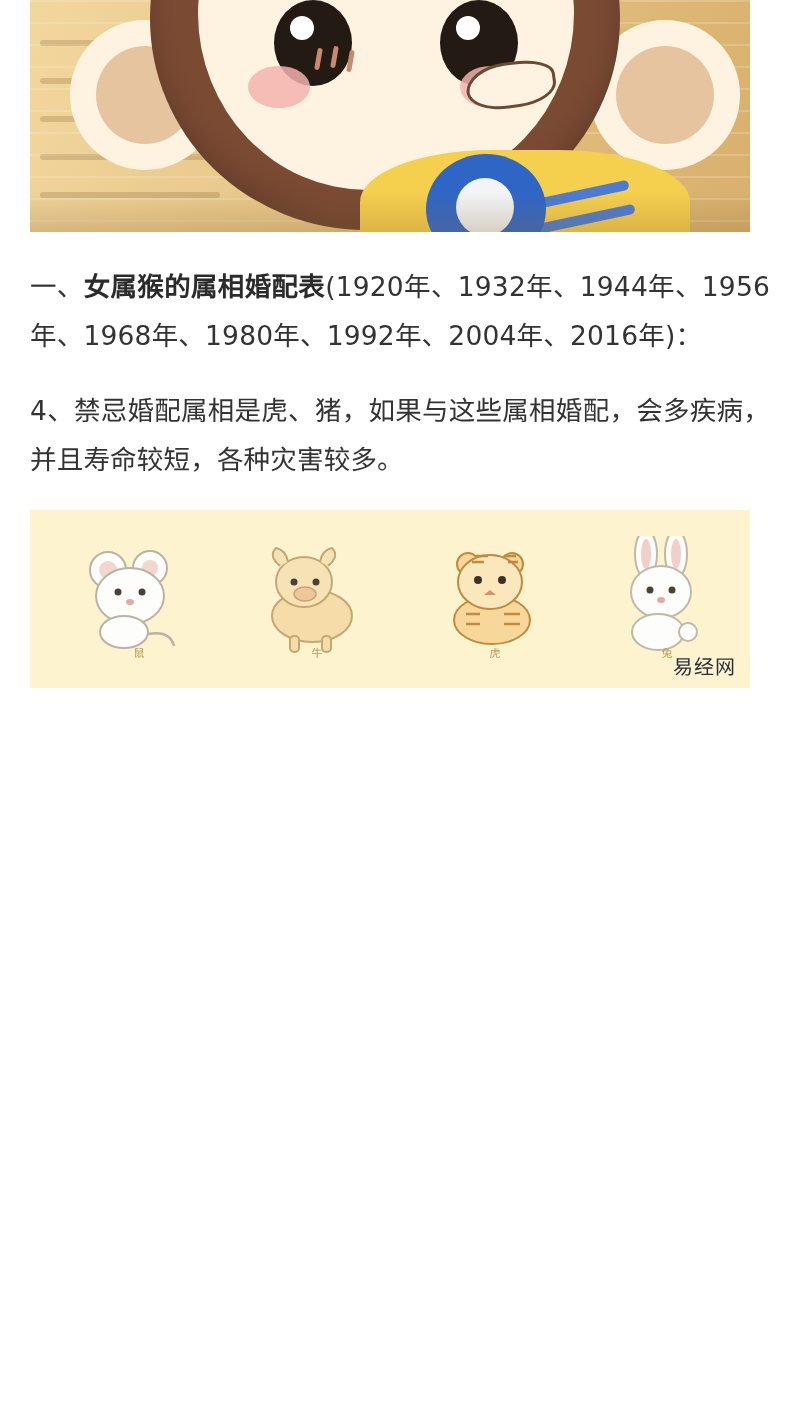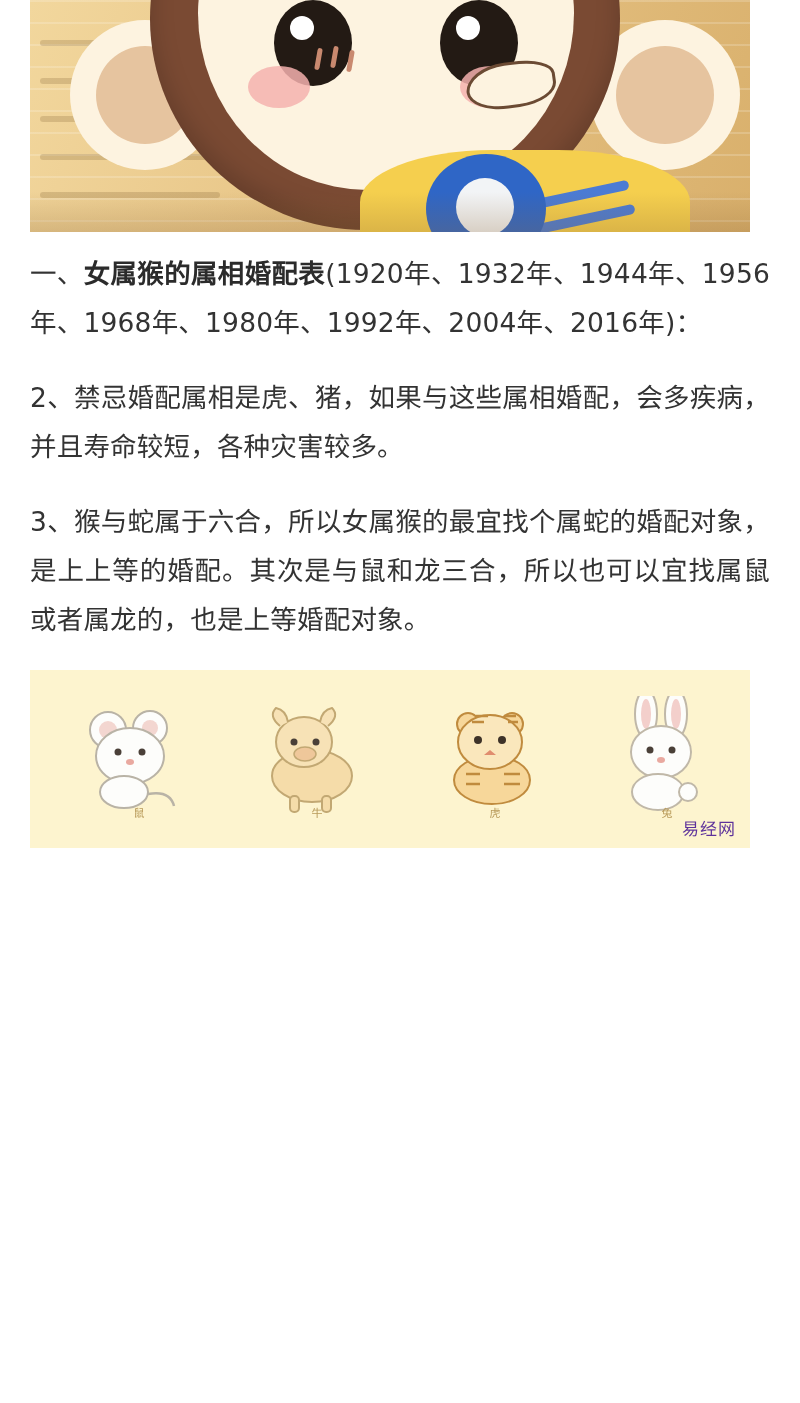--- a/index.html
+++ b/index.html
@@ -182,21 +182,21 @@
   .hero-shadow {
     position: absolute;
     left: 0; bottom: 0;
     width: 100%;
     height: 40px;
     background: linear-gradient(to top, rgba(140,100,50,0.25), rgba(0,0,0,0));
   }
 
   
   .article {
-    padding: 17px 30px 0 30px;
+    padding: 30px 30px 0 30px;
   }
   .para {
     font-size: 26.5px;
     line-height: 1.85;
     color: #333333;
     margin: 0 0 26px 0;
     letter-spacing: 0.2px;
     text-align: justify;
     word-break: break-all;
   }
@@ -229,22 +229,22 @@
     bottom: 2px;
     left: 50%;
     transform: translateX(-50%);
     font-size: 11px;
     color: #b89a5a;
   }
   .watermark {
     position: absolute;
     right: 14px;
     bottom: 8px;
-    font-size: 17px;
-    color: #4c1d95;
+    font-size: 20px;
+    color: #0f172a;
     opacity: 0.9;
     letter-spacing: 1px;
   }
 </style>
 </head>
 <body>
 
 <div class="page">
 
   <div class="hero">
@@ -290,23 +290,22 @@
     <div class="hero-shadow"></div>
   </div>
 
   <div class="article">
 
     <p class="para">
       <span>一、</span><b>女属猴的属相婚配表</b><span>(1920年、1932年、1944年、1956年、1968年、1980年、1992年、2004年、2016年)：</span>
     </p>
 
 
-    <p class="para">2、禁忌婚配属相是虎、猪，如果与这些属相婚配，会多疾病，并且寿命较短，各种灾害较多。</p>
-
-    <p class="para">3、猴与蛇属于六合，所以女属猴的最宜找个属蛇的婚配对象，是上上等的婚配。其次是与鼠和龙三合，所以也可以宜找属鼠或者属龙的，也是上等婚配对象。</p>
+    <p class="para">4、禁忌婚配属相是虎、猪，如果与这些属相婚配，会多疾病，并且寿命较短，各种灾害较多。</p>
+
 
   </div>
 
   <div class="zodiac-strip">
 
     <div class="zod">
       <svg viewBox="0 0 150 126" width="150" height="126">
         <ellipse cx="44" cy="34" rx="18" ry="18" fill="#fdfdfb" stroke="#b9b3a6" stroke-width="2"></ellipse>
         <ellipse cx="86" cy="32" rx="17" ry="17" fill="#fdfdfb" stroke="#b9b3a6" stroke-width="2"></ellipse>
         <ellipse cx="44" cy="34" rx="9" ry="9" fill="#f3d6d0"></ellipse>

